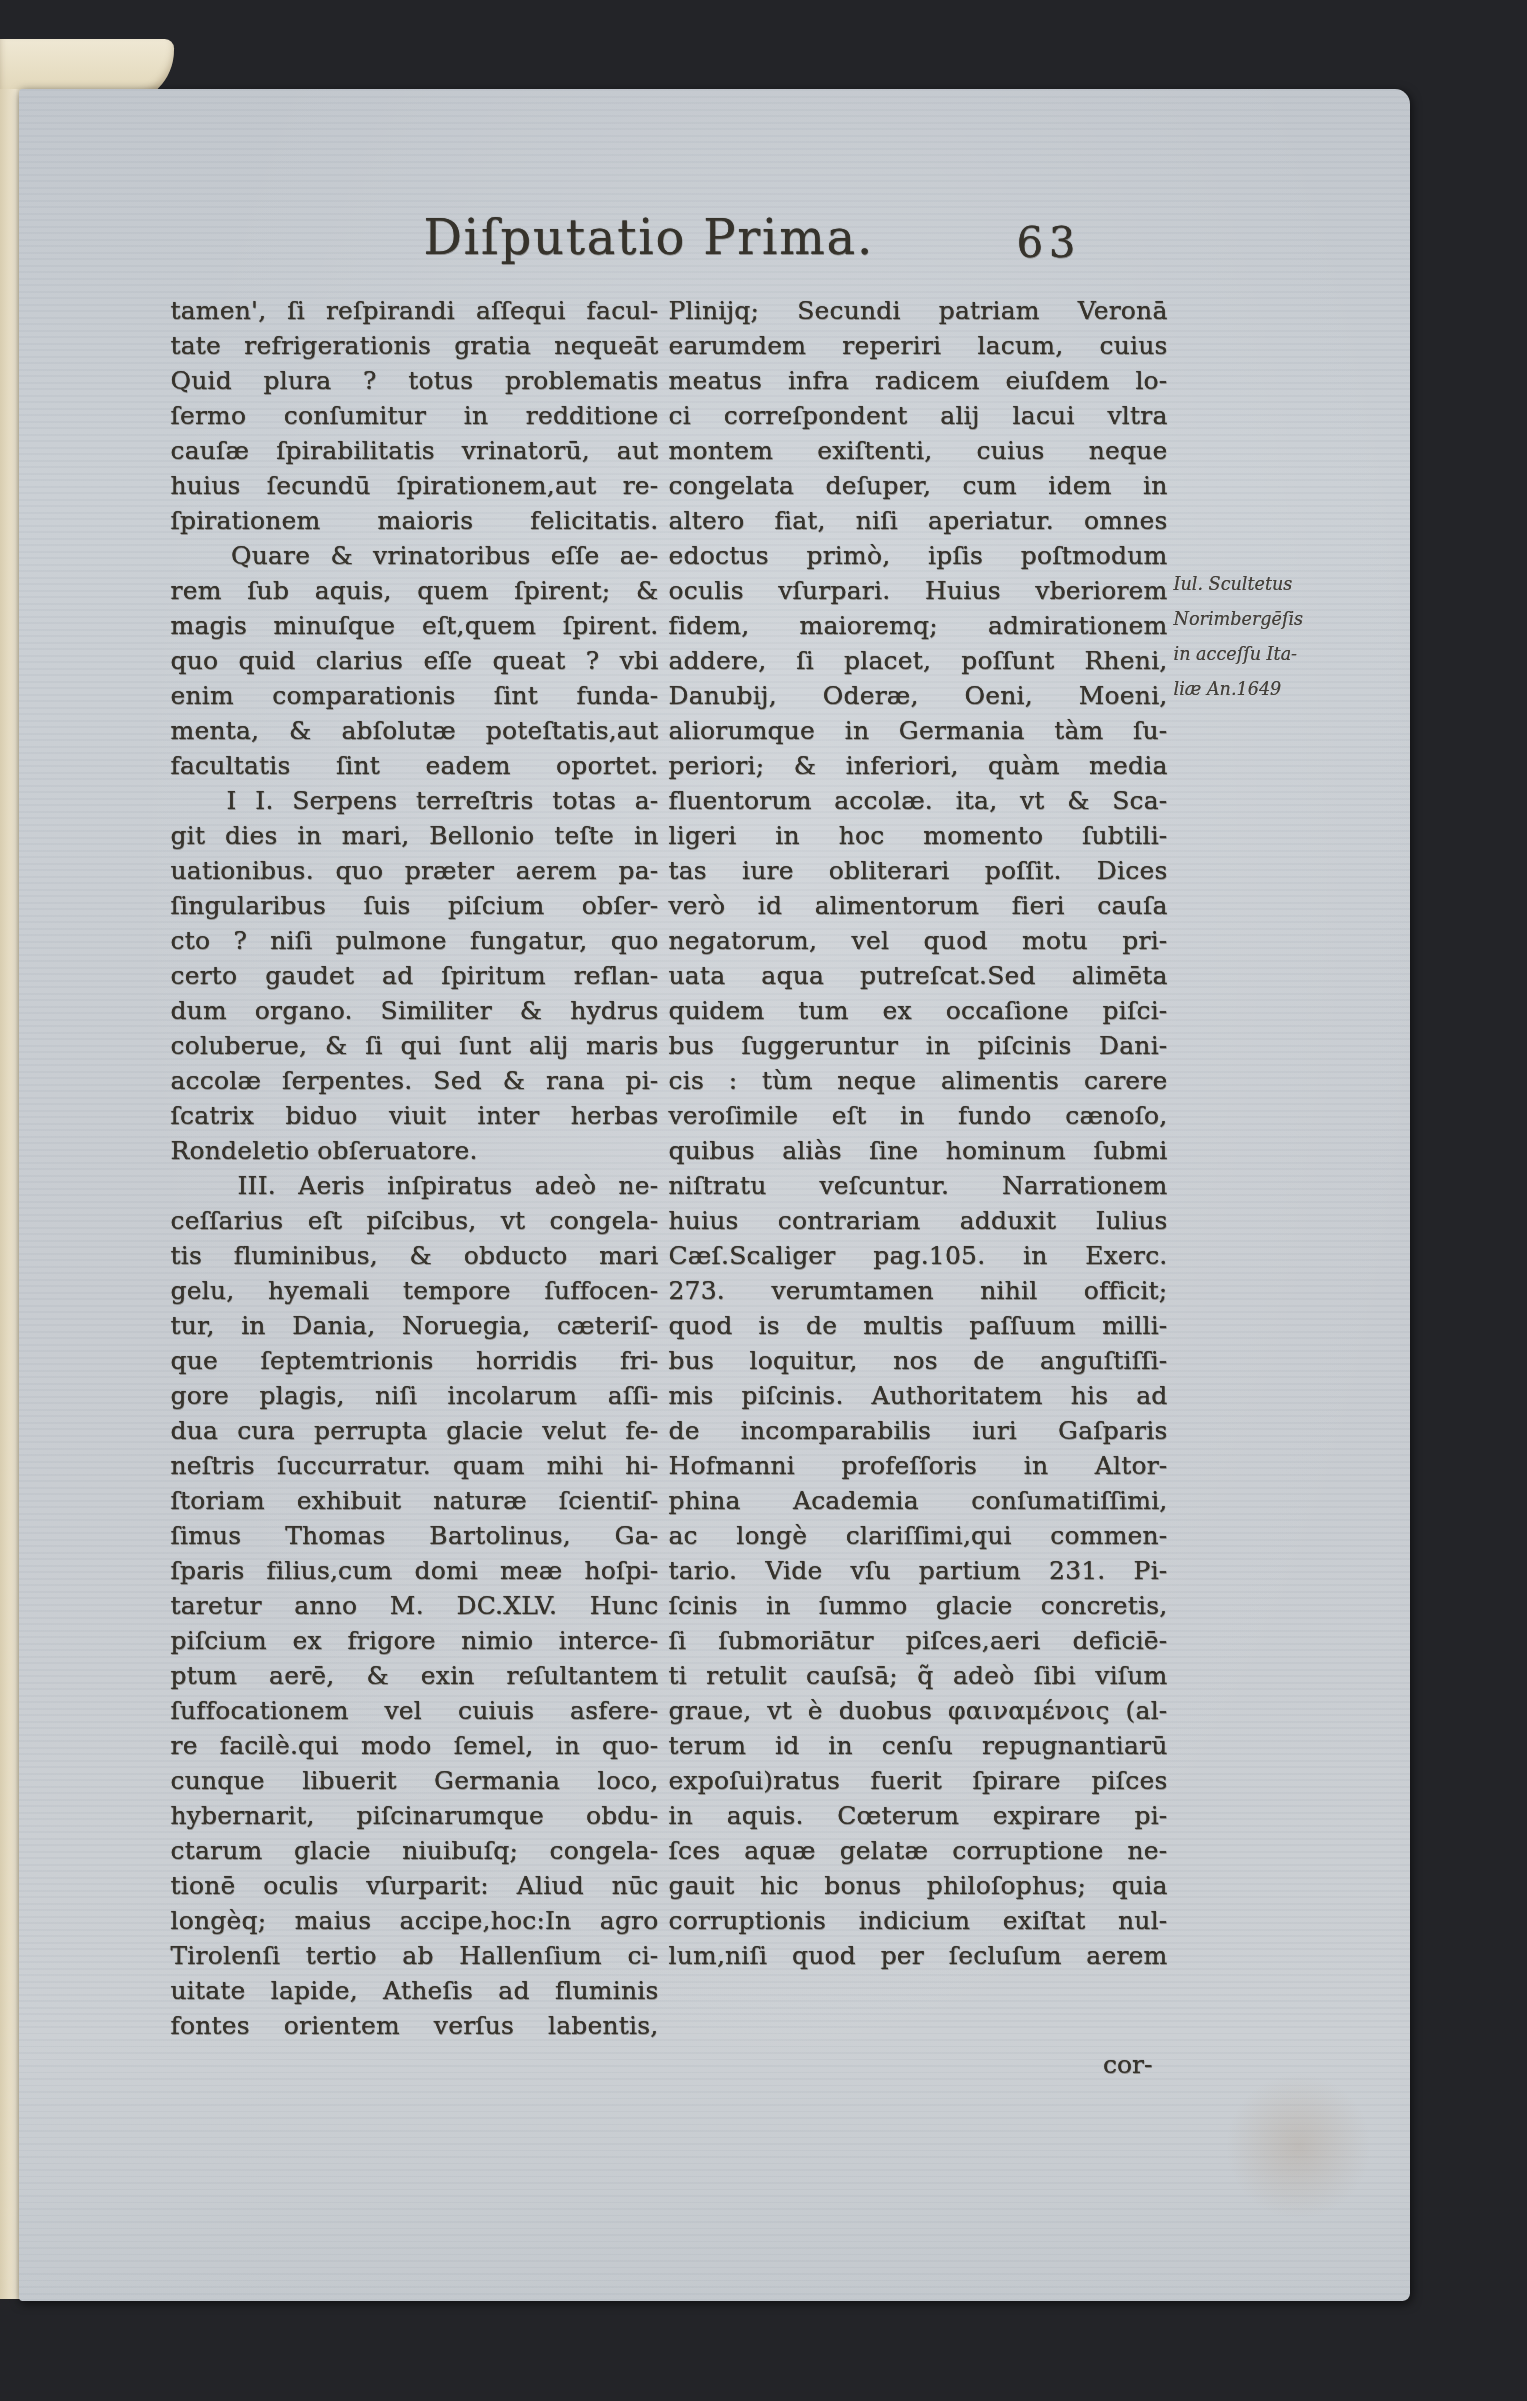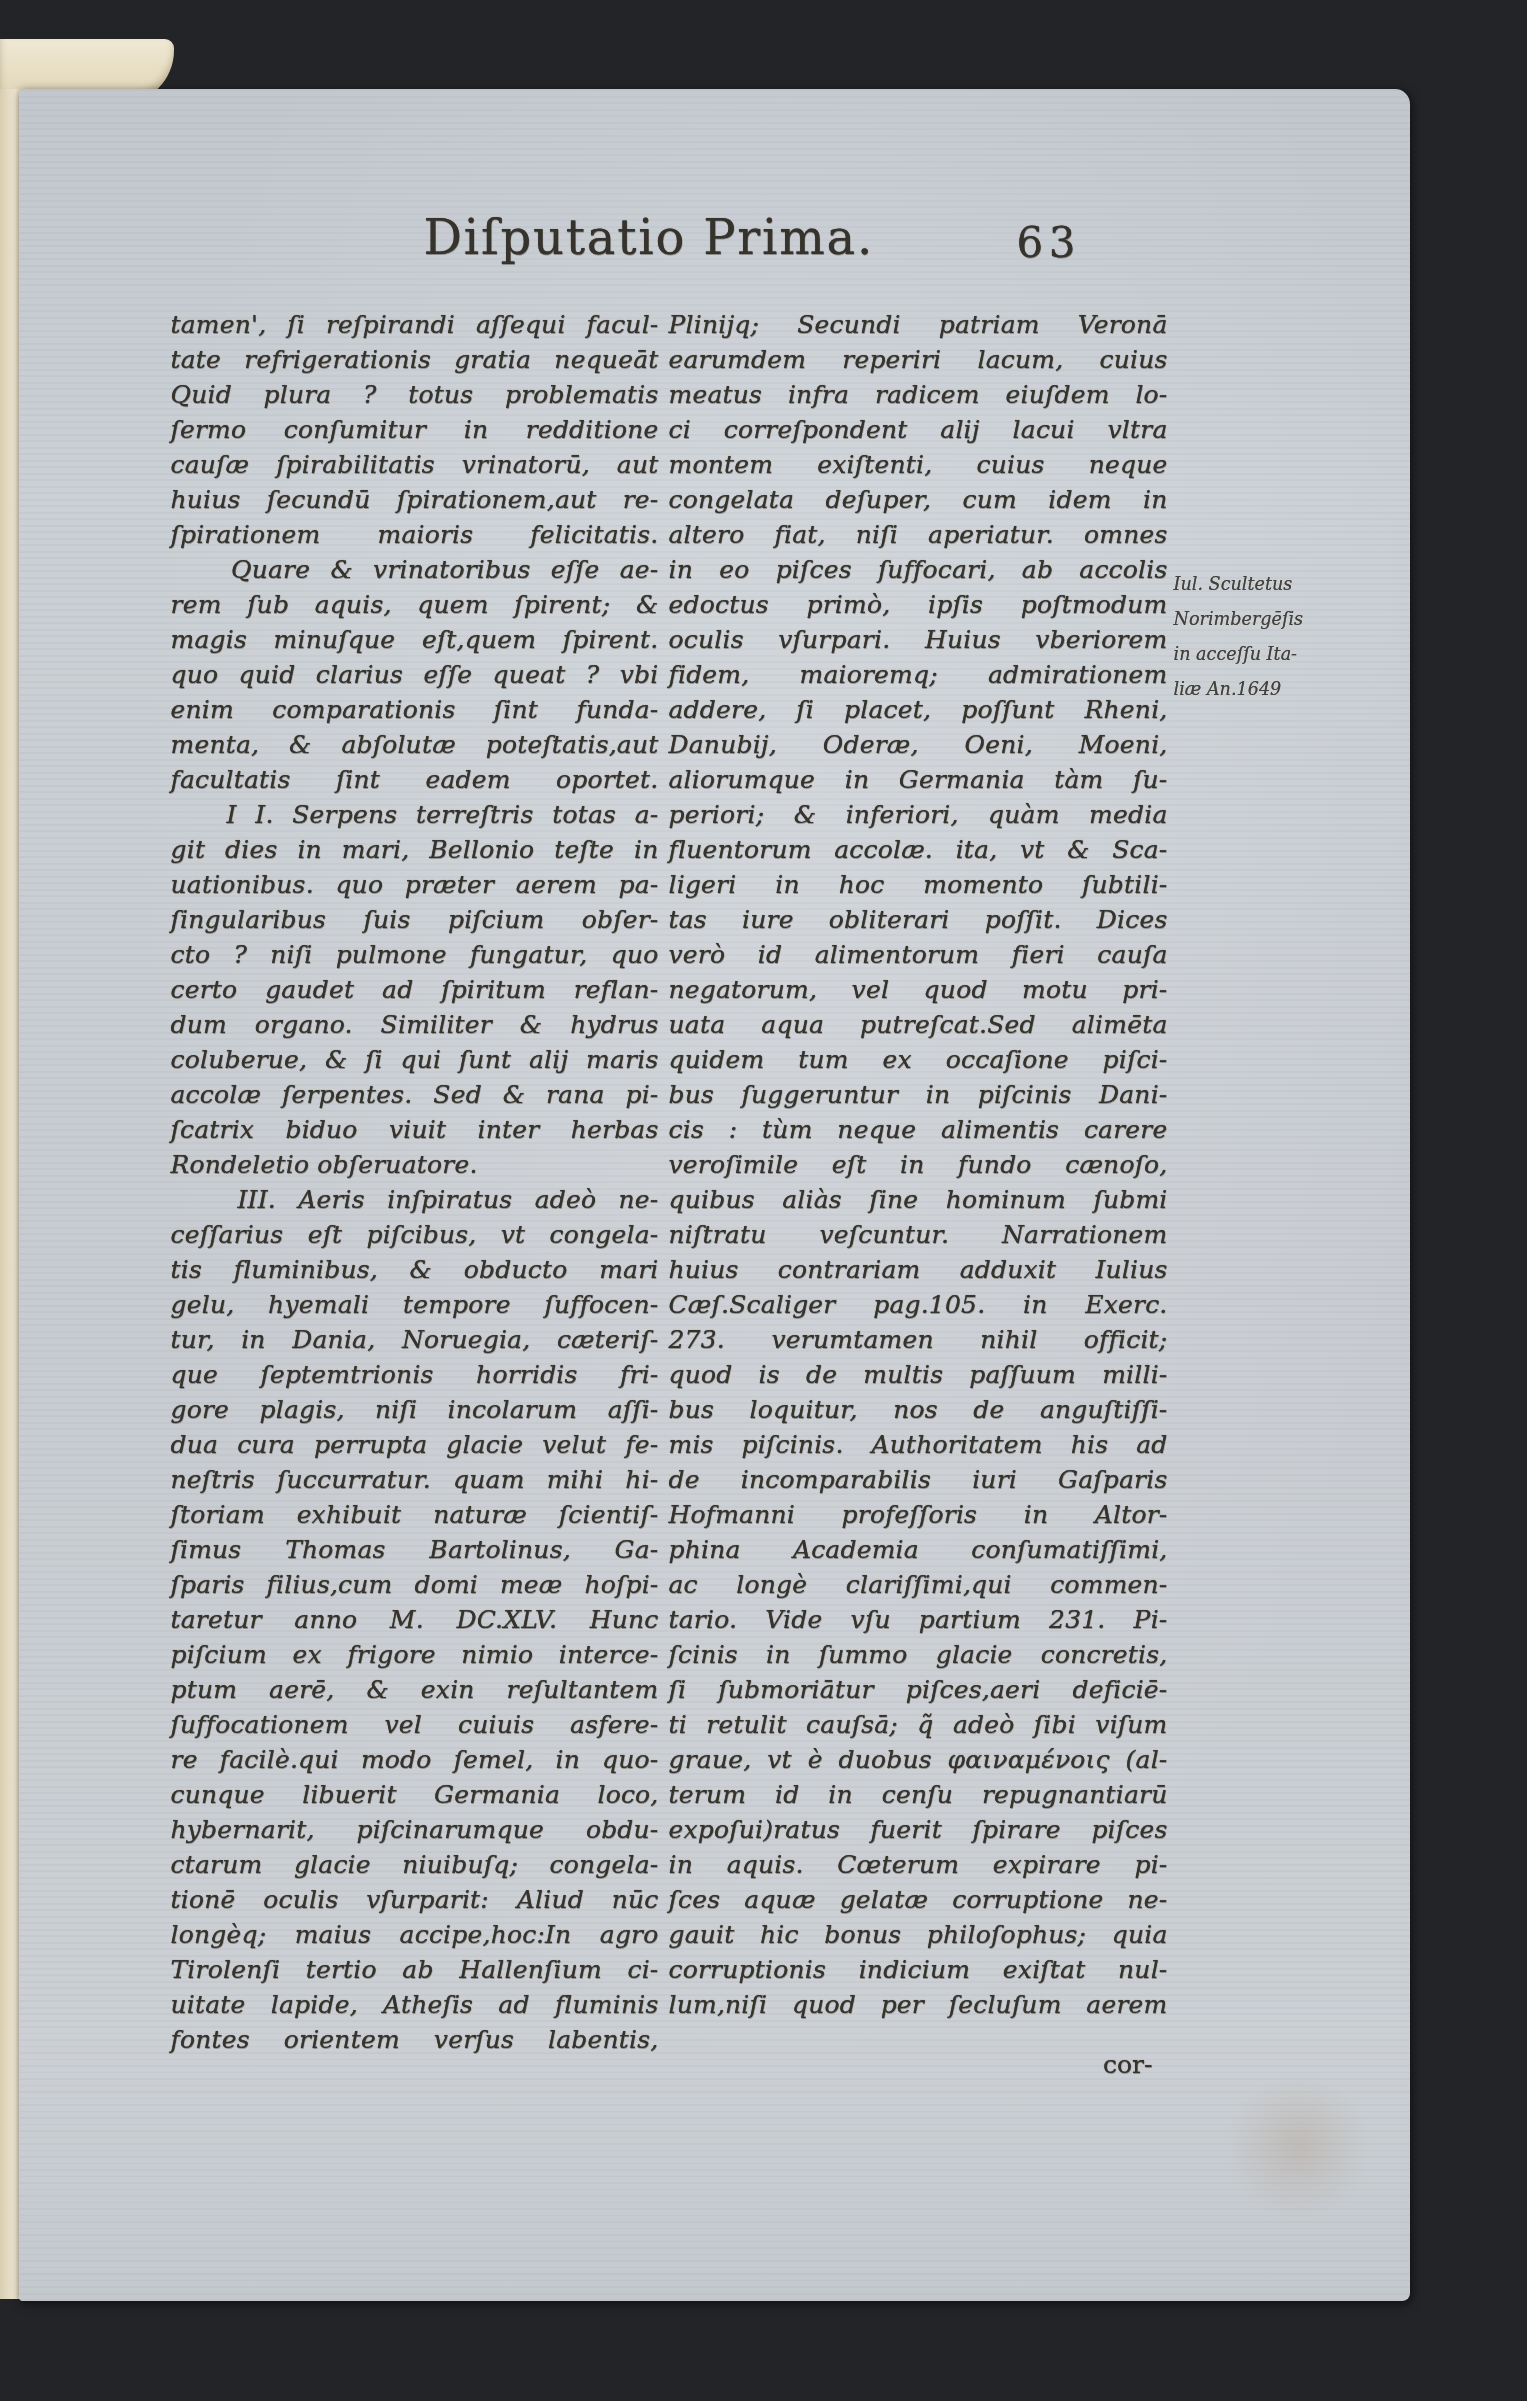--- a/index.html
+++ b/index.html
@@ -38,22 +38,22 @@
   .ink{color:#36332c;text-shadow:0 0 0.8px rgba(48,44,36,.85), 0.5px 0.5px 0.6px rgba(48,44,36,.35);}
   .header-title{
     position:absolute;left:405px;top:120px;
     font-size:48px;letter-spacing:1.8px;
   }
   .page-number{
     position:absolute;left:998px;top:129px;
     font-size:42px;letter-spacing:5.5px;
   }
   .text-col{
-    position:absolute;top:218px;
-    font-size:25px;line-height:35px;letter-spacing:0.2px;font-style:italic;
+    position:absolute;top:204px;
+    font-size:25px;line-height:35px;letter-spacing:0.2px;
   }
   .col-left{left:152px;width:488px;}
   .col-right{left:650px;width:499px;}
   .tline{white-space:normal;min-height:35px;}
   .tline.j{text-align:justify;text-align-last:justify;}
   .margin-note{
     position:absolute;left:1155px;top:480px;width:203px;
     font-style:italic;font-size:17.6px;line-height:30.5px;
     color:#44403a;text-shadow:0 0 0.6px rgba(60,55,48,.7);
   }
@@ -126,21 +126,20 @@
       <div class="tline j">fontes orientem verſus labentis,</div>
     </div>
   <div class="text-col col-right ink">
       <div class="tline j">Plinijq; Secundi patriam Veronā</div>
       <div class="tline j">earumdem reperiri lacum, cuius</div>
       <div class="tline j">meatus infra radicem eiuſdem lo-</div>
       <div class="tline j">ci correſpondent alij lacui vltra</div>
       <div class="tline j">montem exiſtenti, cuius neque</div>
       <div class="tline j">congelata deſuper, cum idem in</div>
       <div class="tline j">altero fiat, niſi aperiatur. omnes</div>
-      <div class="tline j">in eo piſces ſuffocari, ab accolis</div>
       <div class="tline j">edoctus primò, ipſis poſtmodum</div>
       <div class="tline j">oculis vſurpari. Huius vberiorem</div>
       <div class="tline j">fidem, maioremq; admirationem</div>
       <div class="tline j">addere, ſi placet, poſſunt Rheni,</div>
       <div class="tline j">Danubij, Oderæ, Oeni, Moeni,</div>
       <div class="tline j">aliorumque in Germania tàm ſu-</div>
       <div class="tline j">periori; &amp; inferiori, quàm media</div>
       <div class="tline j">fluentorum accolæ. ita, vt &amp; Sca-</div>
       <div class="tline j">ligeri in hoc momento ſubtili-</div>
       <div class="tline j">tas iure obliterari poſſit. Dices</div>

